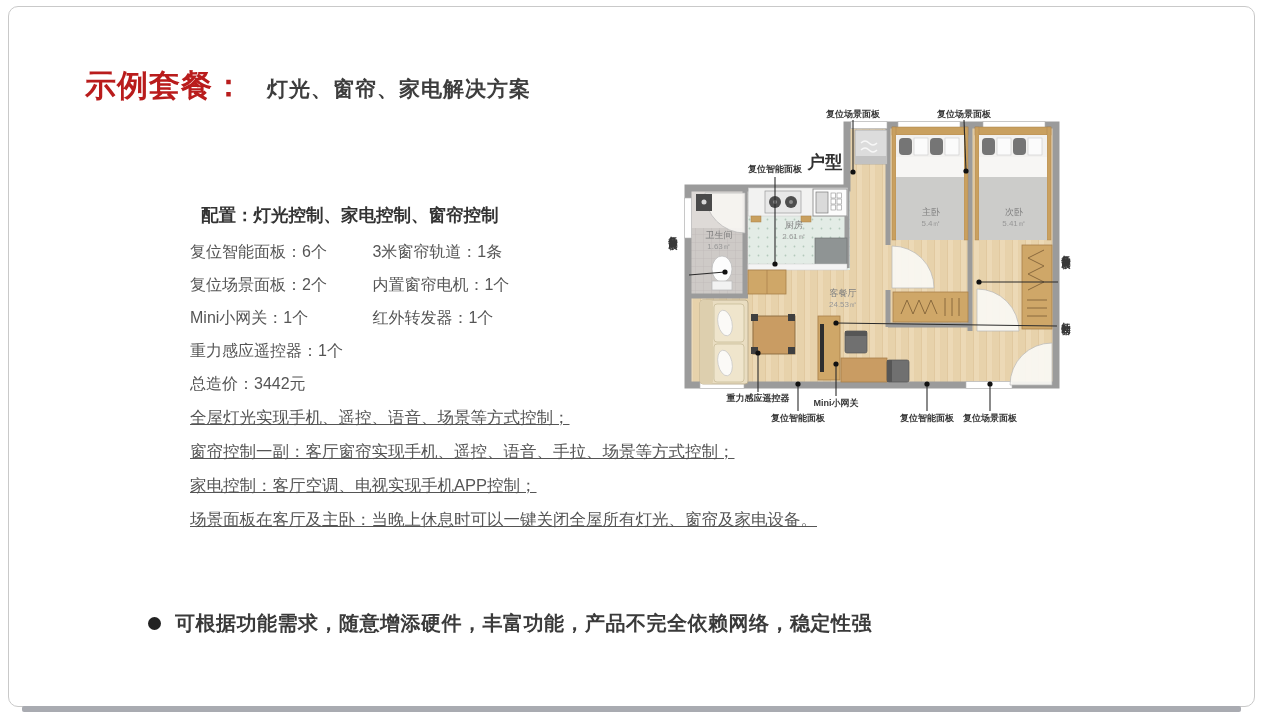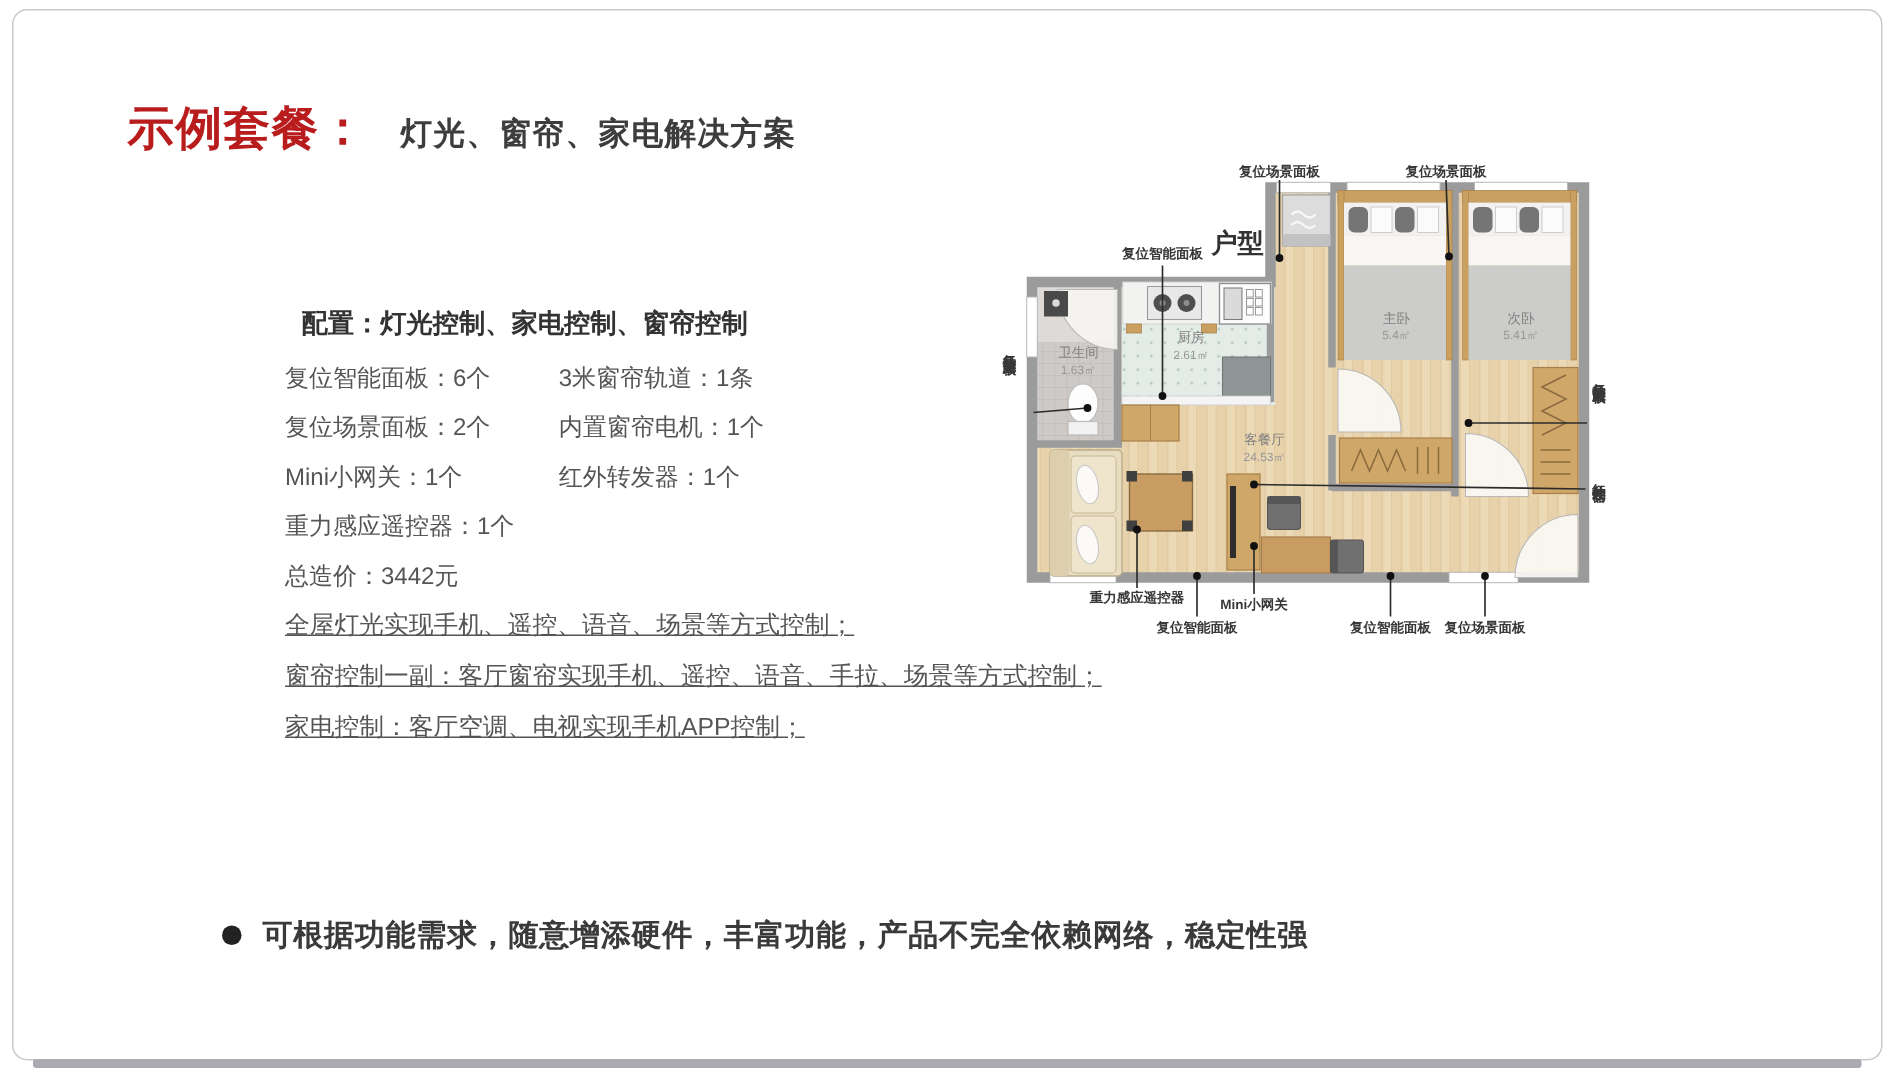--- a/index.html
+++ b/index.html
@@ -78,20 +78,21 @@
     <span class="spec-col2"></span>
   </div>
   <div class="spec-row">
     <span class="spec-col1">总造价：3442元</span>
     <span class="spec-col2"></span>
   </div>
 
   <div class="note-line">全屋灯光实现手机、遥控、语音、场景等方式控制；</div>
   <div class="note-line">窗帘控制一副：客厅窗帘实现手机、遥控、语音、手拉、场景等方式控制；</div>
   <div class="note-line">家电控制：客厅空调、电视实现手机APP控制；</div>
+  <div class="note-line">场景面板在客厅及主卧：当晚上休息时可以一键关闭全屋所有灯光、窗帘及家电设备。</div>
 </div>
 
 <div class="footer-line">
   <span class="footer-dot"></span>
   <span class="footer-text">可根据功能需求，随意增添硬件，丰富功能，产品不完全依赖网络，稳定性强</span>
 </div>
 
 <div class="floorplan">
   <svg width="424" height="332" viewBox="0 0 424 332">
     <defs>

